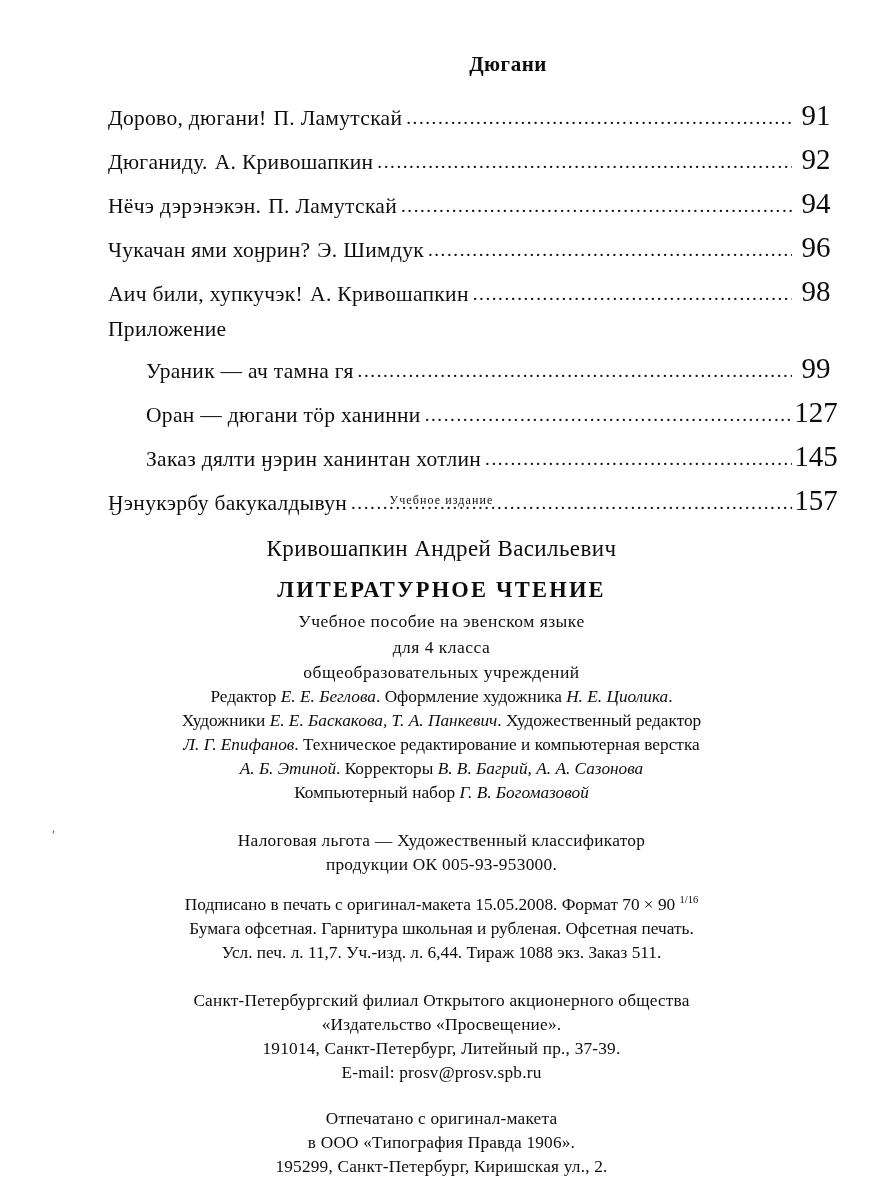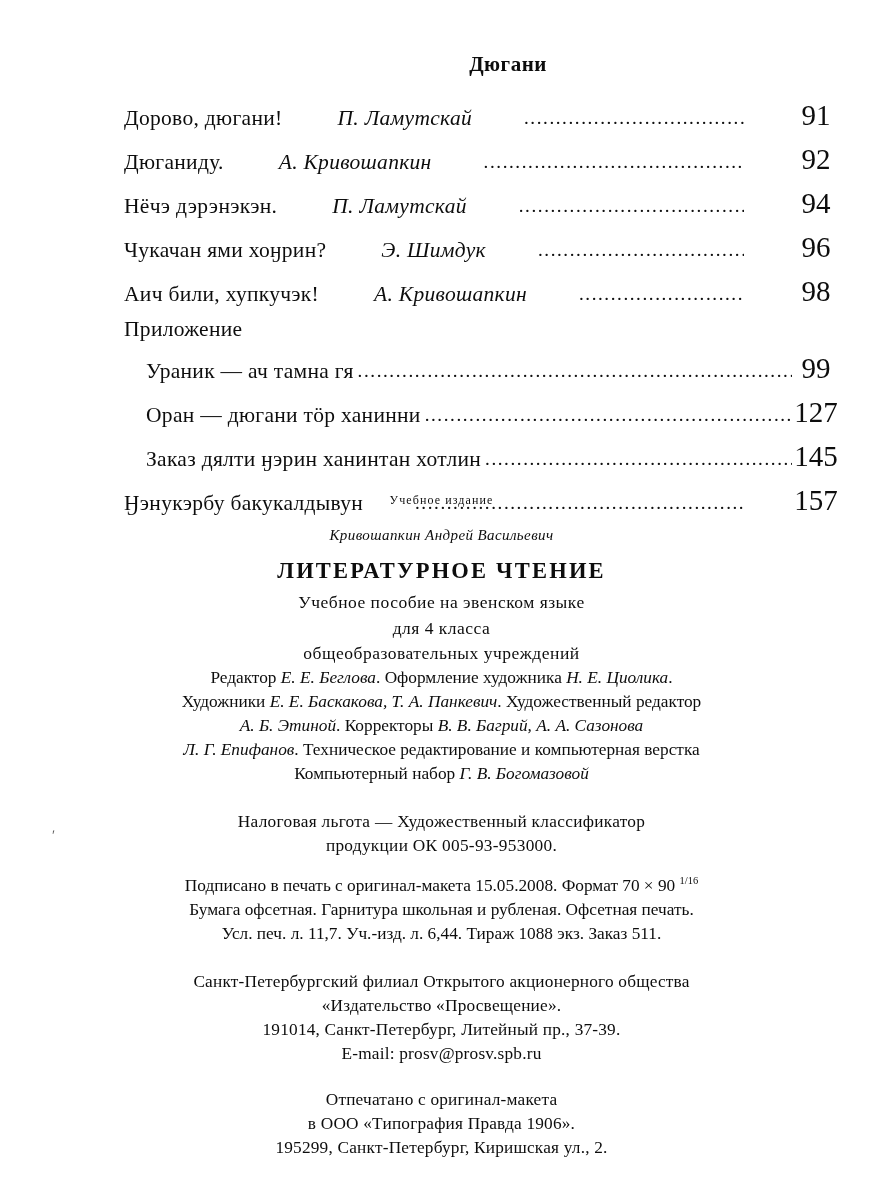--- a/index.html
+++ b/index.html
@@ -42,41 +42,40 @@
     display: flex;
     align-items: baseline;
     font-size: 21.5px;
     line-height: 1.52;
     white-space: nowrap;
   }
   .toc-row .title {
     letter-spacing: 0.3px;
   }
   .toc-row .author {
-    font-style: italic;
     letter-spacing: 0.3px;
     margin-left: 7px;
   }
   .toc-row .dots {
     flex: 1 1 auto;
     overflow: hidden;
     white-space: nowrap;
     letter-spacing: 1.6px;
     margin: 0 2px 0 4px;
     color: #111;
     font-size: 19px;
     position: relative;
     top: -1px;
   }
   .toc-row .page-no {
     font-size: 29px;
     text-align: center;
     min-width: 44px;
   }
-  .toc-row.indent1 { margin-left: 16px; gap: 48px; }
+  .toc-row.indent1 { margin-left: 0; }
   .toc-row.indent2 { margin-left: 38px; }
   .toc-row.nodots .dots { visibility: hidden; }
 
   
   .colophon {
     position: absolute;
     left: 0;
     top: 492px;
     width: 883px;
     text-align: center;
@@ -87,23 +86,22 @@
     font-weight: bold;
     letter-spacing: 2.2px;
     margin-top: 10px;
     margin-bottom: 4px;
   }
   .edu-edition {
     font-size: 12px;
     letter-spacing: 1.1px;
   }
   .author-line {
-    font-size: 15px;
-    font-style: italic;
-    margin-top: 16px;
+    font-size: 23px;
+    margin-top: 24px;
     letter-spacing: 0.4px;
   }
   .subtitle {
     font-size: 17.5px;
     letter-spacing: 0.5px;
     line-height: 1.45;
   }
   .block-credits {
     font-size: 17.3px;
     line-height: 1.42;
@@ -217,22 +215,22 @@
     </div>
     <div class="c-line small-caps-title">ЛИТЕРАТУРНОЕ ЧТЕНИЕ</div>
     <div id="subtitle-block">
         <div class="c-line subtitle">Учебное пособие на эвенском языке</div>
         <div class="c-line subtitle">для 4 класса</div>
         <div class="c-line subtitle">общеобразовательных учреждений</div>
       </div>
     <div id="credits-block" class="block-credits">
         <div class="c-line">Редактор <i>Е. Е. Беглова</i>. Оформление художника <i>Н. Е. Циолика</i>.</div>
         <div class="c-line">Художники <i>Е. Е. Баскакова, Т. А. Панкевич</i>. Художественный редактор</div>
+        <div class="c-line"><i>Л. Г. Епифанов</i>. Техническое редактирование и компьютерная верстка</div>
         <div class="c-line"><i>А. Б. Этиной</i>. Корректоры <i>В. В. Багрий, А. А. Сазонова</i></div>
-        <div class="c-line"><i>Л. Г. Епифанов</i>. Техническое редактирование и компьютерная верстка</div>
         <div class="c-line">Компьютерный набор <i>Г. В. Богомазовой</i></div>
       </div>
     <div id="tax-block" class="block-tax">
         <div class="c-line">Налоговая льгота — Художественный классификатор</div>
         <div class="c-line">продукции ОК 005-93-953000.</div>
       </div>
     <div id="print-block" class="block-print">
         <div class="c-line">Подписано в печать с оригинал-макета 15.05.2008. Формат 70 × 90 <sup class="frac">1/16</sup></div>
         <div class="c-line">Бумага офсетная. Гарнитура школьная и рубленая. Офсетная печать.</div>
         <div class="c-line">Усл. печ. л. 11,7. Уч.-изд. л. 6,44. Тираж 1088 экз. Заказ 511.</div>

